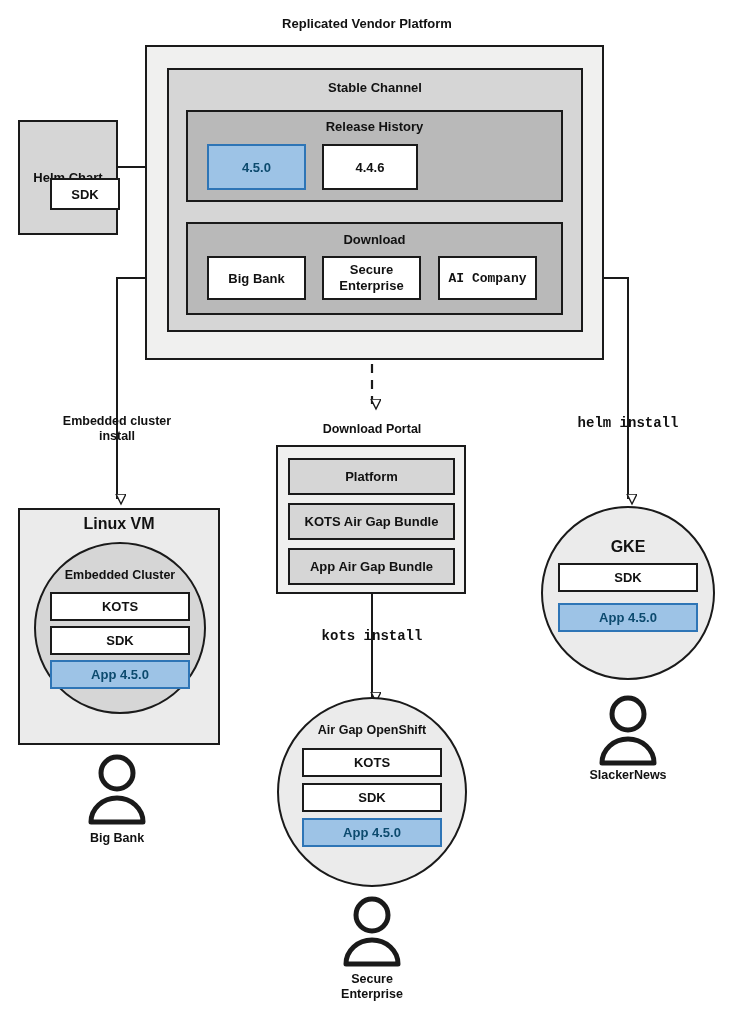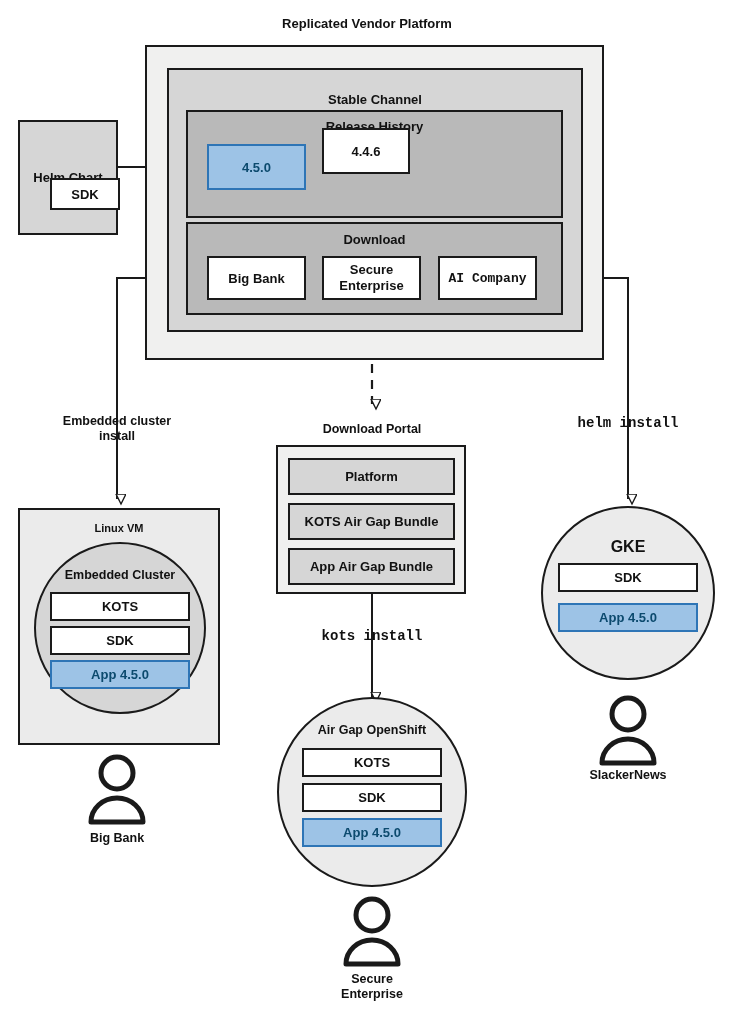--- a/index.html
+++ b/index.html
@@ -117,30 +117,30 @@
   <div class="box gray-light" style="left:18px; top:120px; width:100px; height:115px;">
     <span class="node-text">Helm Chart</span>
   </div>
   <div class="box white-box" style="left:50px; top:178px; width:70px; height:32px;">
     <span class="node-text">SDK</span>
   </div>
 
   <div class="box gray-pale" style="left:145px; top:45px; width:459px; height:315px; display:block;"></div>
 
   <div class="box gray-light" style="left:167px; top:68px; width:416px; height:264px; display:block;">
-    <div class="hdr" style="top:22px; font-size:13px;">Stable Channel</div>
-  </div>
-
-  <div class="box gray-mid" style="left:186px; top:110px; width:377px; height:108px; display:block;">
+    <div class="hdr" style="top:10px; font-size:13px;">Stable Channel</div>
+  </div>
+
+  <div class="box gray-mid" style="left:186px; top:110px; width:377px; height:92px; display:block;">
     <div class="hdr" style="top:7px; font-size:13px;">Release History</div>
   </div>
   <div class="box blue-box" style="left:207px; top:144px; width:99px; height:46px;">
     <span style="font-size:13px; font-weight:bold;">4.5.0</span>
   </div>
-  <div class="box white-box" style="left:322px; top:128px; width:88px; height:46px;text-align:center;">
+  <div class="box white-box" style="left:322px; top:144px; width:96px; height:46px;text-align:center;">
     <span class="node-text">4.4.6</span>
   </div>
 
   <div class="box gray-mid" style="left:186px; top:222px; width:377px; height:93px; display:block;">
     <div class="hdr" style="top:8px; font-size:13px;">Download</div>
   </div>
   <div class="box white-box" style="left:207px; top:256px; width:99px; height:44px;">
     <span class="node-text">Big Bank</span>
   </div>
   <div class="box white-box" style="left:322px; top:256px; width:99px; height:44px;">
@@ -164,21 +164,21 @@
     <span class="node-text">Platform</span>
   </div>
   <div class="box gray-light" style="left:288px; top:503px; width:167px; height:37px;">
     <span class="node-text">KOTS Air Gap Bundle</span>
   </div>
   <div class="box gray-light" style="left:288px; top:548px; width:167px; height:37px;">
     <span class="node-text">App Air Gap Bundle</span>
   </div>
 
   <div class="box gray-vm" style="left:18px; top:508px; width:202px; height:237px; display:block;">
-    <div class="hdr" style="top:12px; font-size:11px;">Linux VM</div>
+    <div class="hdr" style="top:5px; font-size:16px;">Linux VM</div>
   </div>
   <div class="circle gray-inner-circle" style="left:34px; top:542px; width:172px; height:172px;"></div>
   <div class="lbl" style="left:44px; top:568px; width:152px; font-size:12.5px;">Embedded Cluster</div>
   <div class="box white-box" style="left:50px; top:592px; width:140px; height:29px;">
     <span class="node-text">KOTS</span>
   </div>
   <div class="box white-box" style="left:50px; top:626px; width:140px; height:29px;">
     <span class="node-text">SDK</span>
   </div>
   <div class="box blue-box" style="left:50px; top:660px; width:140px; height:29px;">

